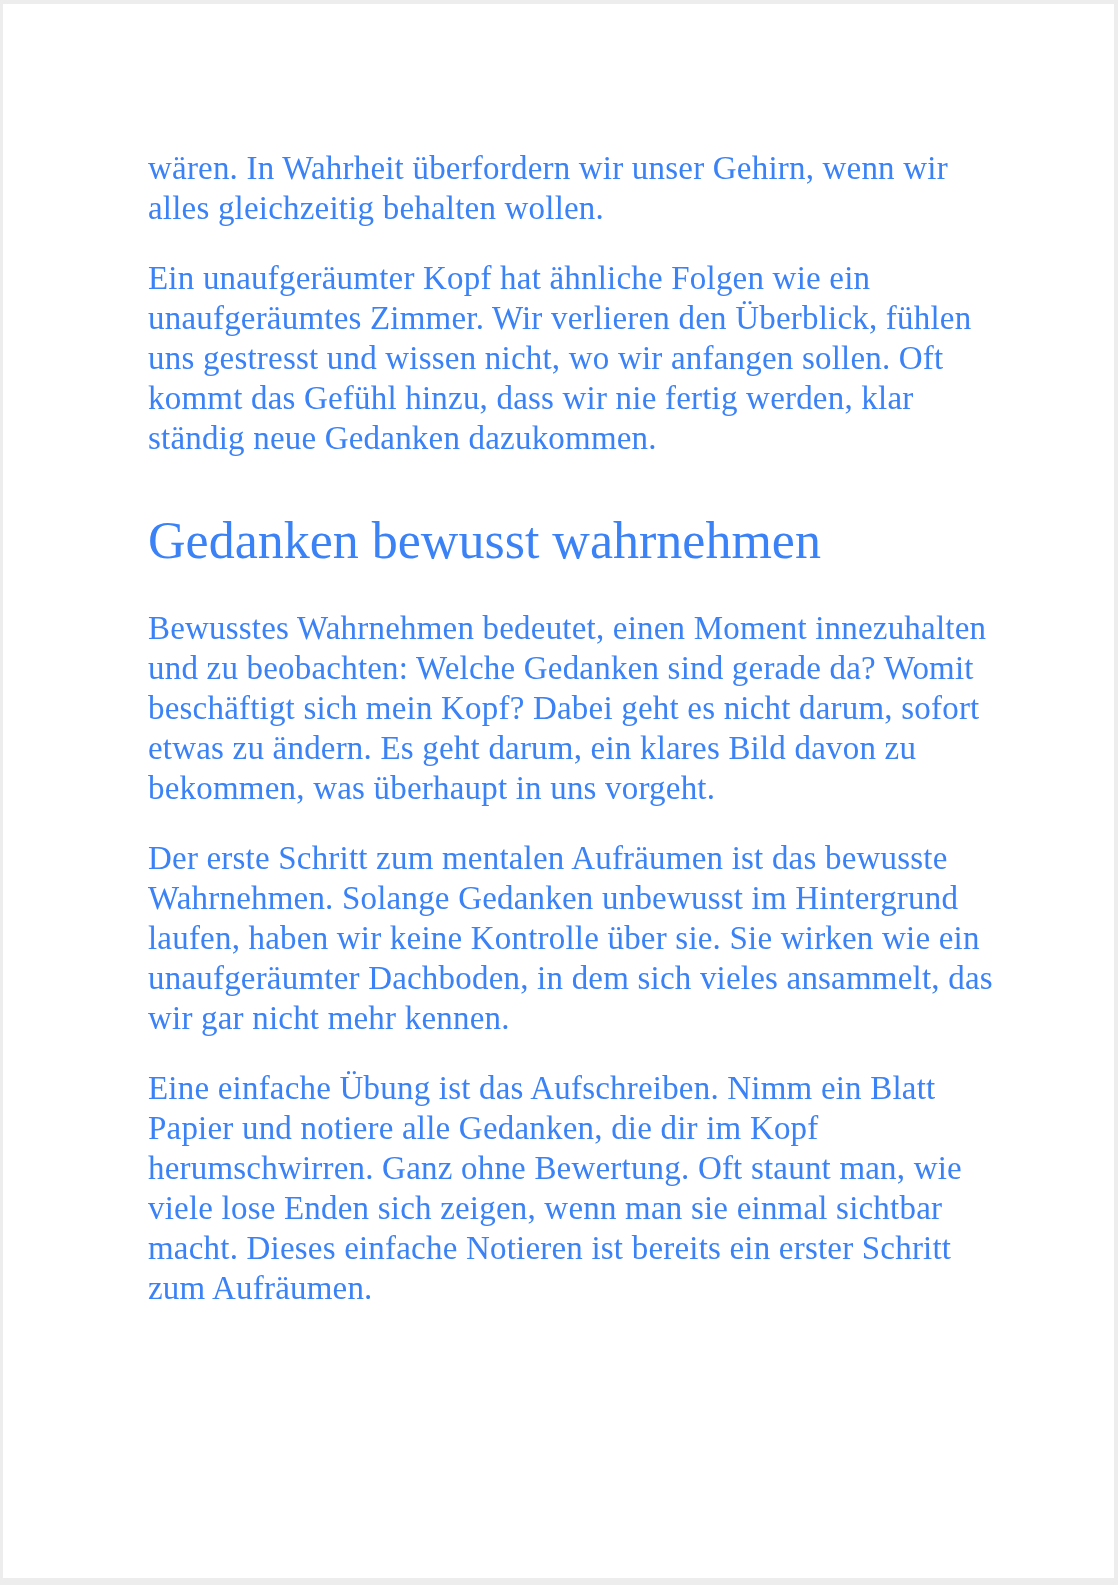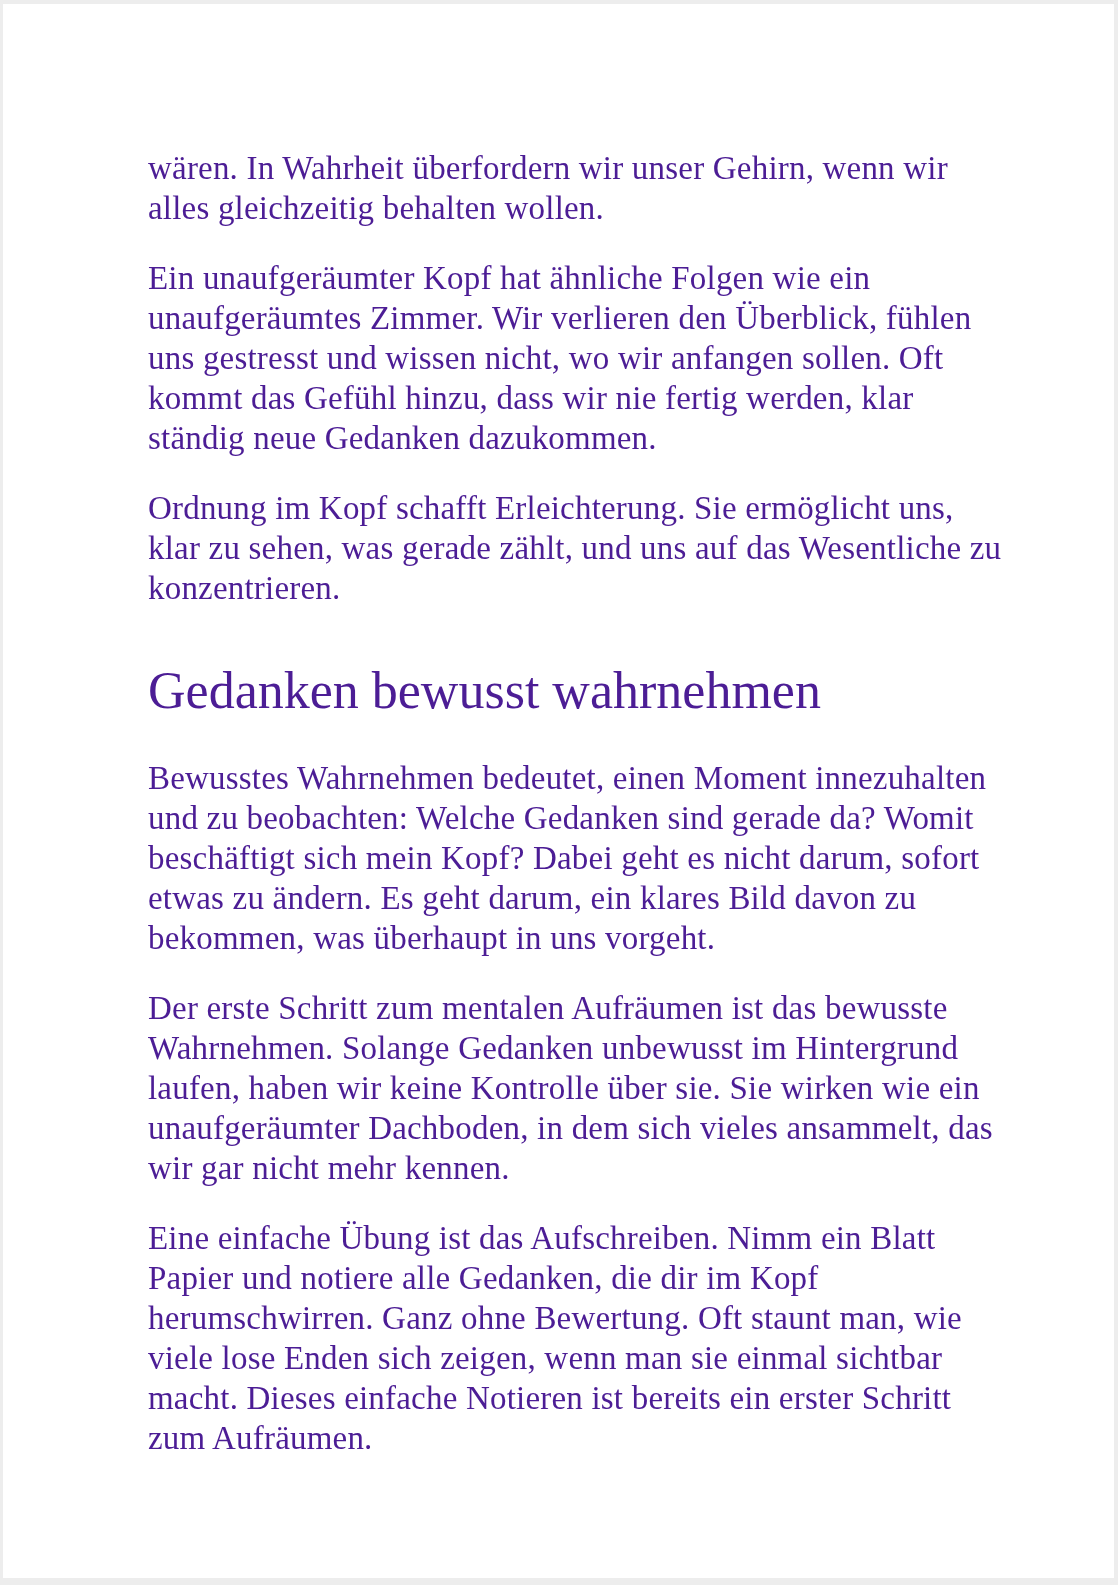--- a/index.html
+++ b/index.html
@@ -19,21 +19,21 @@
     left: 3px;
     top: 4px;
     width: 1111px;
     height: 1574px;
     background: #ffffff;
     box-sizing: border-box;
   }
   .content {
     padding: 144px 0 0 145px;
     width: 900px;
-    color: #4c1d95;
+    color: #3b82f6;
   }
   .content p {
     font-size: 33px;
     line-height: 40px;
     margin: 0 0 30px 0;
     white-space: pre-line;
     letter-spacing: 0.2px;
   }
   .content h2 {
     font-size: 52px;
@@ -48,23 +48,20 @@
 
 <div class="page">
   <div class="content">
     <p>wären. In Wahrheit überfordern wir unser Gehirn, wenn wir
 alles gleichzeitig behalten wollen.</p>
     <p>Ein unaufgeräumter Kopf hat ähnliche Folgen wie ein
 unaufgeräumtes Zimmer. Wir verlieren den Überblick, fühlen
 uns gestresst und wissen nicht, wo wir anfangen sollen. Oft
 kommt das Gefühl hinzu, dass wir nie fertig werden, klar
 ständig neue Gedanken dazukommen.</p>
-    <p>Ordnung im Kopf schafft Erleichterung. Sie ermöglicht uns,
-klar zu sehen, was gerade zählt, und uns auf das Wesentliche zu
-konzentrieren.</p>
     <h2>Gedanken bewusst wahrnehmen</h2>
     <p>Bewusstes Wahrnehmen bedeutet, einen Moment innezuhalten
 und zu beobachten: Welche Gedanken sind gerade da? Womit
 beschäftigt sich mein Kopf? Dabei geht es nicht darum, sofort
 etwas zu ändern. Es geht darum, ein klares Bild davon zu
 bekommen, was überhaupt in uns vorgeht.</p>
     <p>Der erste Schritt zum mentalen Aufräumen ist das bewusste
 Wahrnehmen. Solange Gedanken unbewusst im Hintergrund
 laufen, haben wir keine Kontrolle über sie. Sie wirken wie ein
 unaufgeräumter Dachboden, in dem sich vieles ansammelt, das

